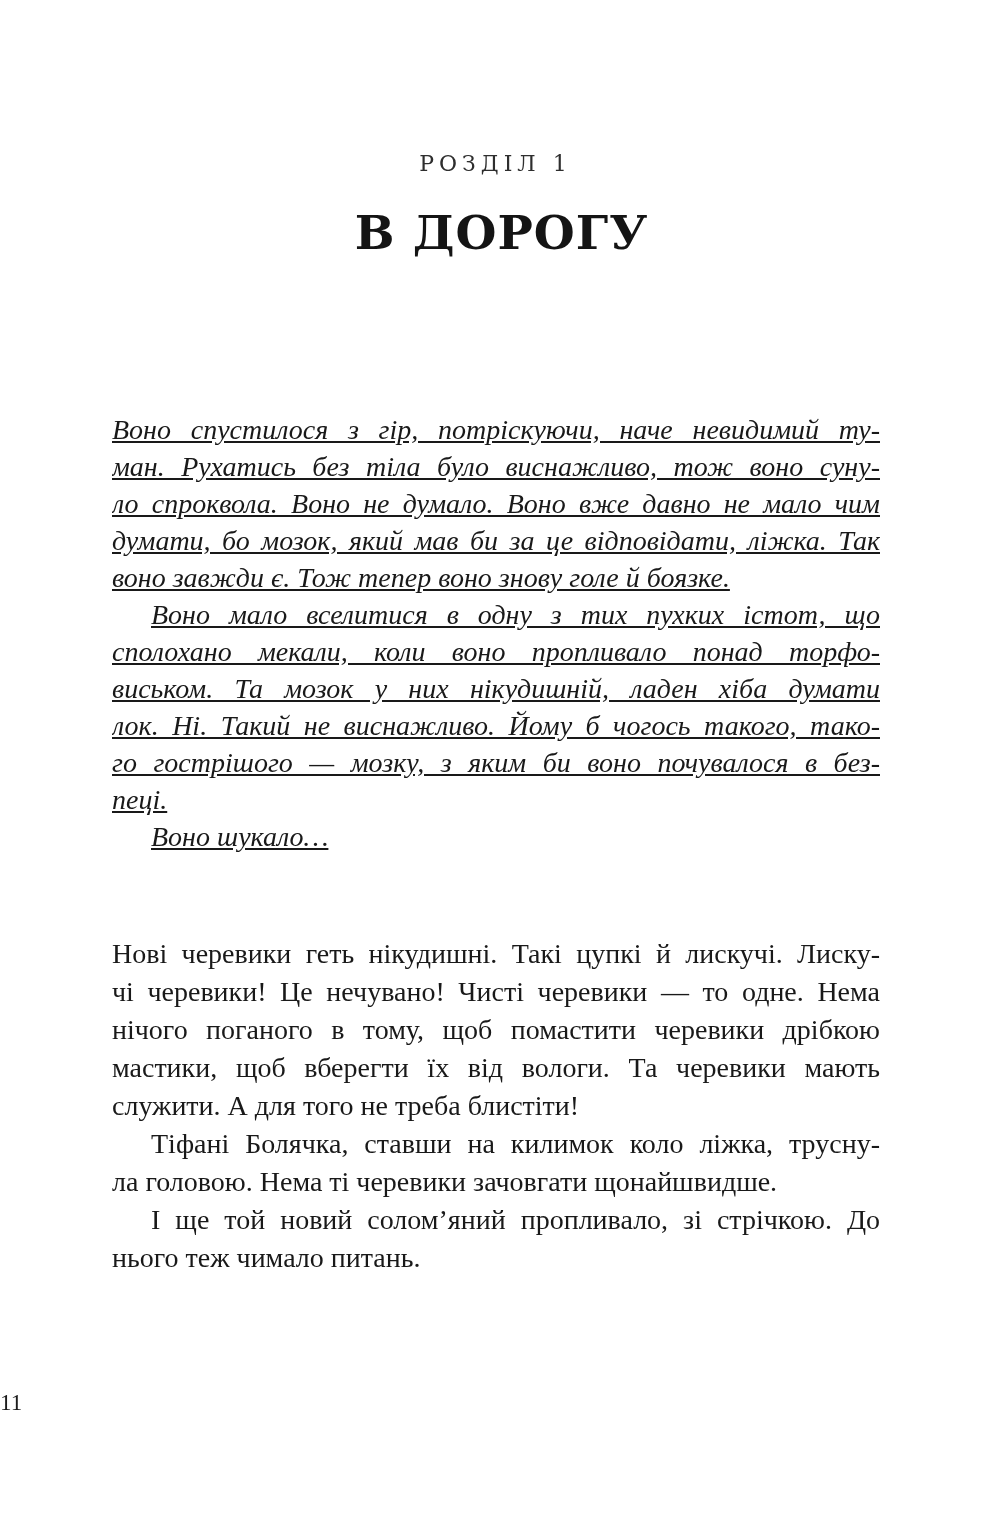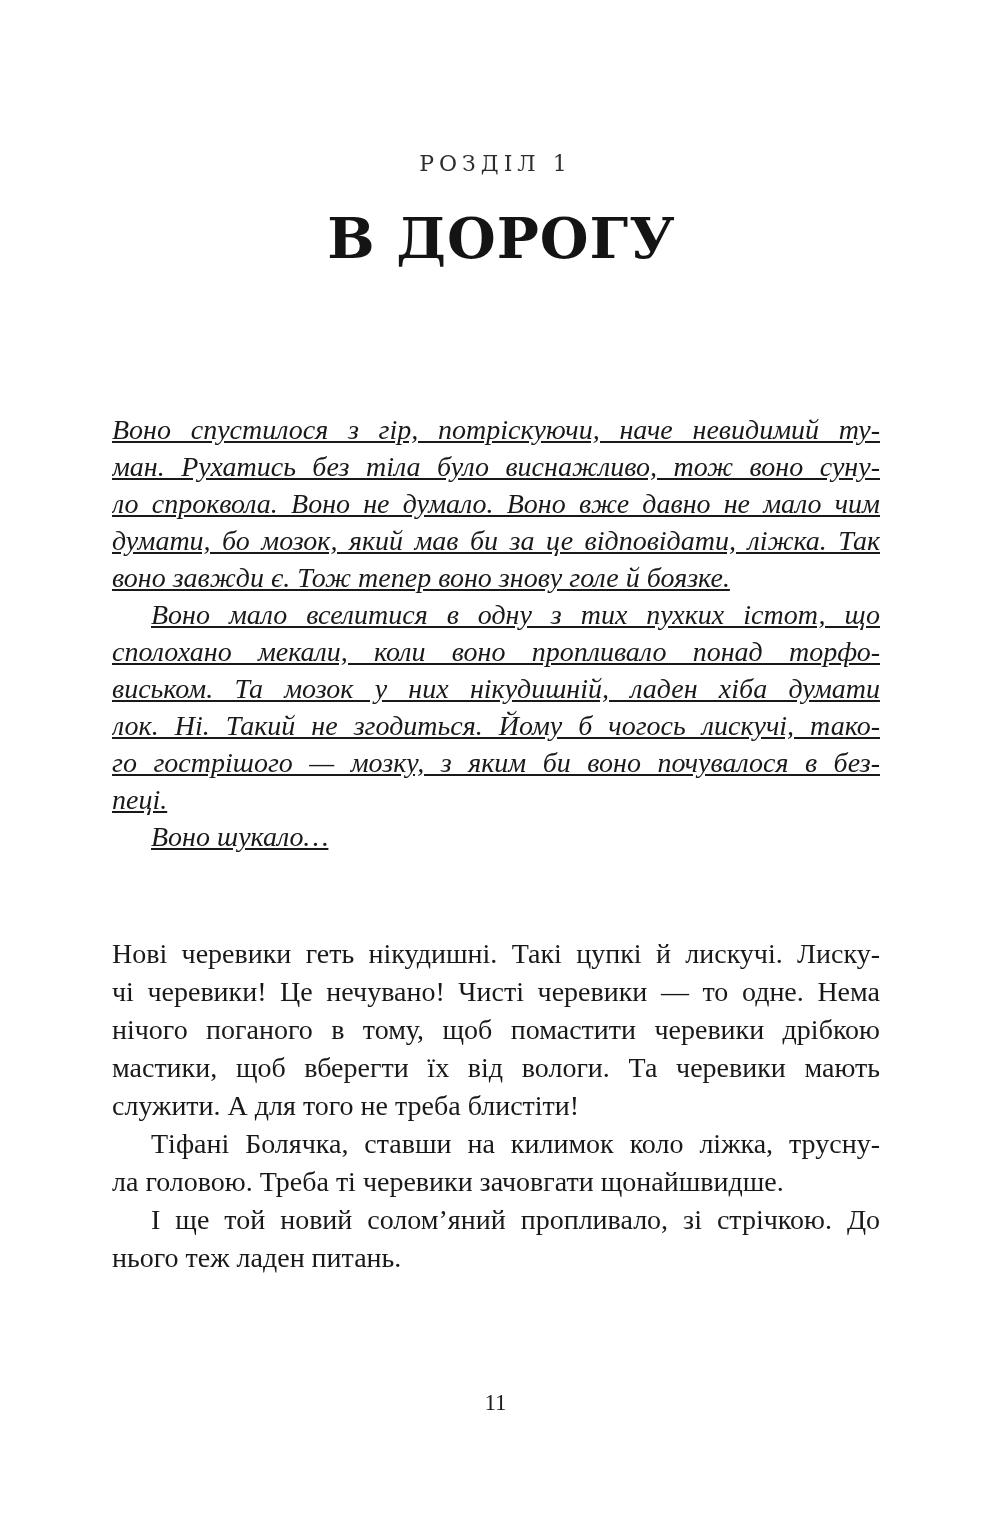--- a/index.html
+++ b/index.html
@@ -22,21 +22,21 @@
     font-size: 22px;
     letter-spacing: 5px;
     color: #2e2e2e;
   }
   .chapter-title {
     position: absolute;
     top: 205px; left: 0; width: 100%;
     text-align: center;
     font-family: "DejaVu Serif", serif;
     font-weight: bold;
-    font-size: 56px;
+    font-size: 47px;
     letter-spacing: 1px;
     color: #141414;
     padding-left: 12px;
   }
   .text-body {
     position: absolute;
     top: 411px; left: 112px; width: 768px;
   }
   .section.italic { font-style: italic; margin-bottom: 80px; text-decoration: underline; }
   .section.italic .line { height: 37px; line-height: 37px; }
@@ -46,21 +46,20 @@
     text-align: justify;
     text-align-last: justify;
     overflow: hidden;
     white-space: normal;
   }
   .line.last { text-align-last: left; }
   .line.indent { text-indent: 39px; }
   .page-number {
     position: absolute;
     top: 1390px; left: 0; width: 100%;
-    text-align: center;
     font-size: 23px;
     color: #1c1c1c;
   }
 </style>
 </head>
 <body>
 
 <div class="page">
   <div class="chapter-label">РОЗДІЛ 1</div>
   <div class="chapter-title">В ДОРОГУ</div>
@@ -70,40 +69,40 @@
           <div class="line">Воно спустилося з гір, потріскуючи, наче невидимий ту-</div>
           <div class="line">ман. Рухатись без тіла було виснажливо, тож воно суну-</div>
           <div class="line">ло спроквола. Воно не думало. Воно вже давно не мало чим</div>
           <div class="line">думати, бо мозок, який мав би за це відповідати, ліжка. Так</div>
           <div class="line last">воно завжди є. Тож тепер воно знову голе й боязке.</div>
         </div>
         <div class="para">
           <div class="line indent">Воно мало вселитися в одну з тих пухких істот, що</div>
           <div class="line">сполохано мекали, коли воно пропливало понад торфо-</div>
           <div class="line">виськом. Та мозок у них нікудишній, ладен хіба думати</div>
-          <div class="line">лок. Ні. Такий не згодиться. Йому б чогось лискучі, тако-</div>
+          <div class="line">лок. Ні. Такий не виснажливо. Йому б чогось такого, тако-</div>
           <div class="line">го гострішого — мозку, з яким би воно почувалося в без-</div>
           <div class="line last">пеці.</div>
         </div>
         <div class="para">
           <div class="line last indent">Воно шукало…</div>
         </div>
       </div>
       <div class="section regular">
         <div class="para">
           <div class="line">Нові черевики геть нікудишні. Такі цупкі й лискучі. Лиску-</div>
           <div class="line">чі черевики! Це нечувано! Чисті черевики — то одне. Нема</div>
           <div class="line">нічого поганого в тому, щоб помастити черевики дрібкою</div>
           <div class="line">мастики, щоб вберегти їх від вологи. Та черевики мають</div>
           <div class="line last">служити. А для того не треба блистіти!</div>
         </div>
         <div class="para">
           <div class="line indent">Тіфані Болячка, ставши на килимок коло ліжка, трусну-</div>
-          <div class="line last">ла головою. Треба ті черевики зачовгати щонайшвидше.</div>
+          <div class="line last">ла головою. Нема ті черевики зачовгати щонайшвидше.</div>
         </div>
         <div class="para">
           <div class="line indent">І ще той новий солом’яний пропливало, зі стрічкою. До</div>
-          <div class="line last">нього теж ладен питань.</div>
+          <div class="line last">нього теж чимало питань.</div>
         </div>
       </div>
     </div>
   <div class="page-number">11</div>
 </div>
 
 </body></html>

